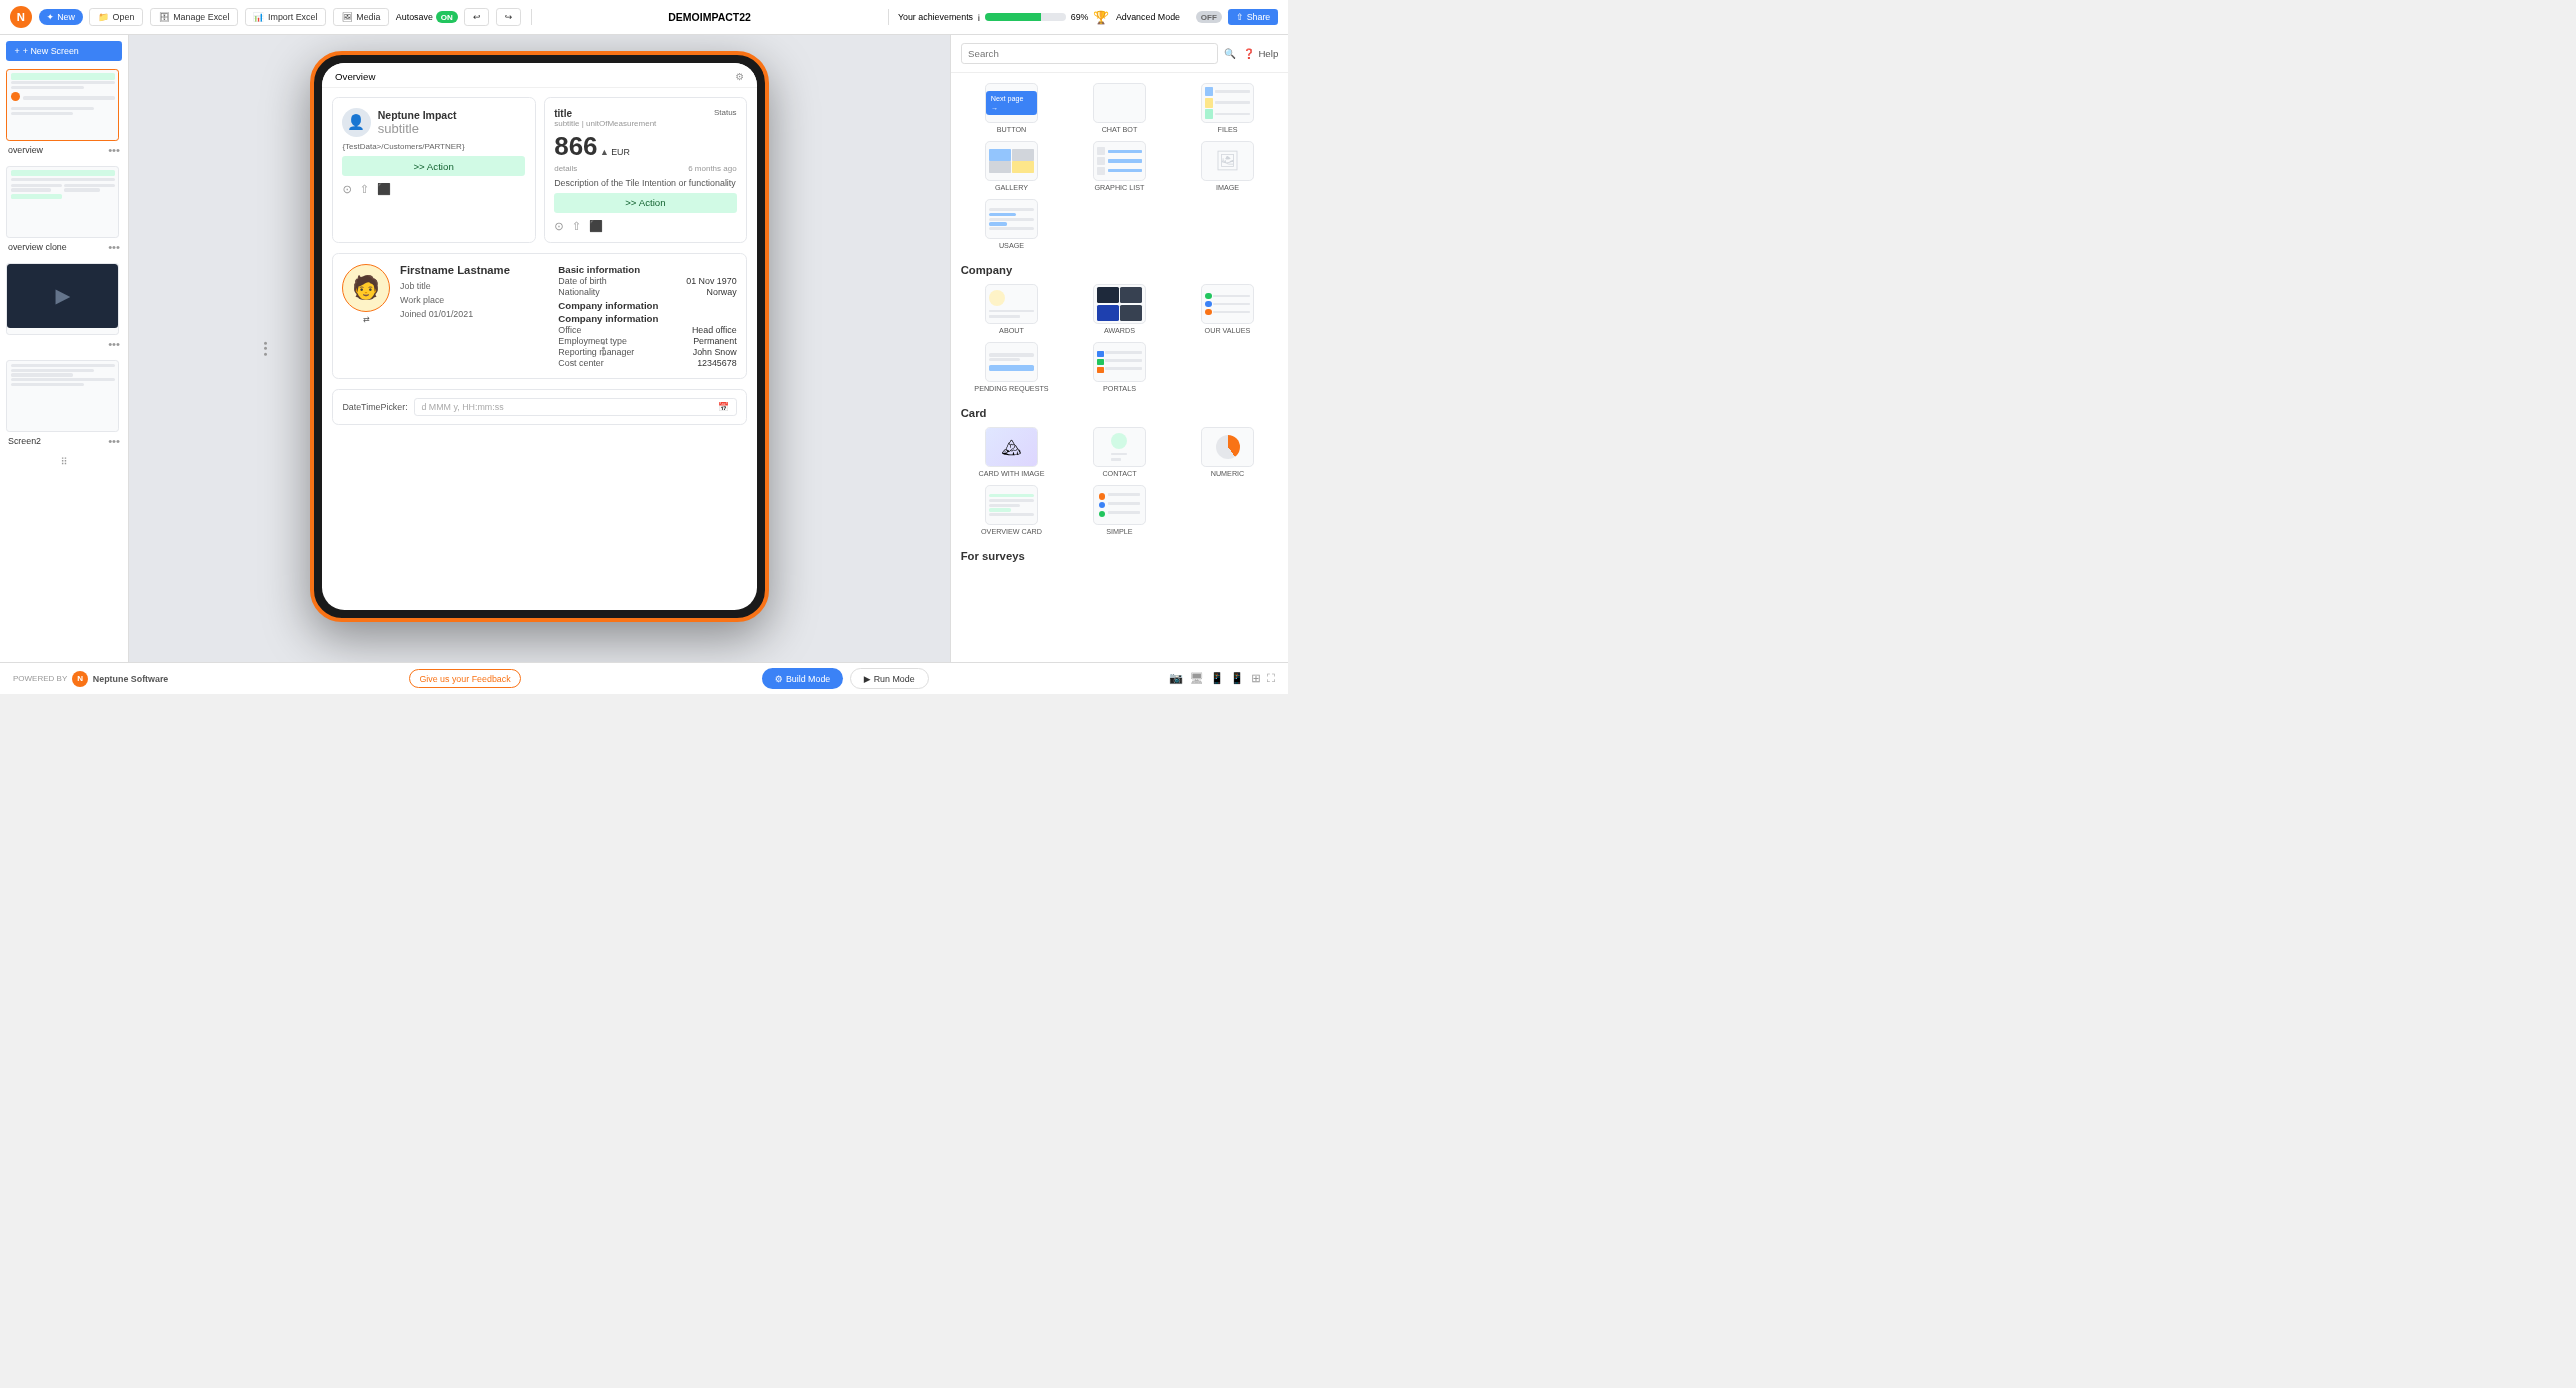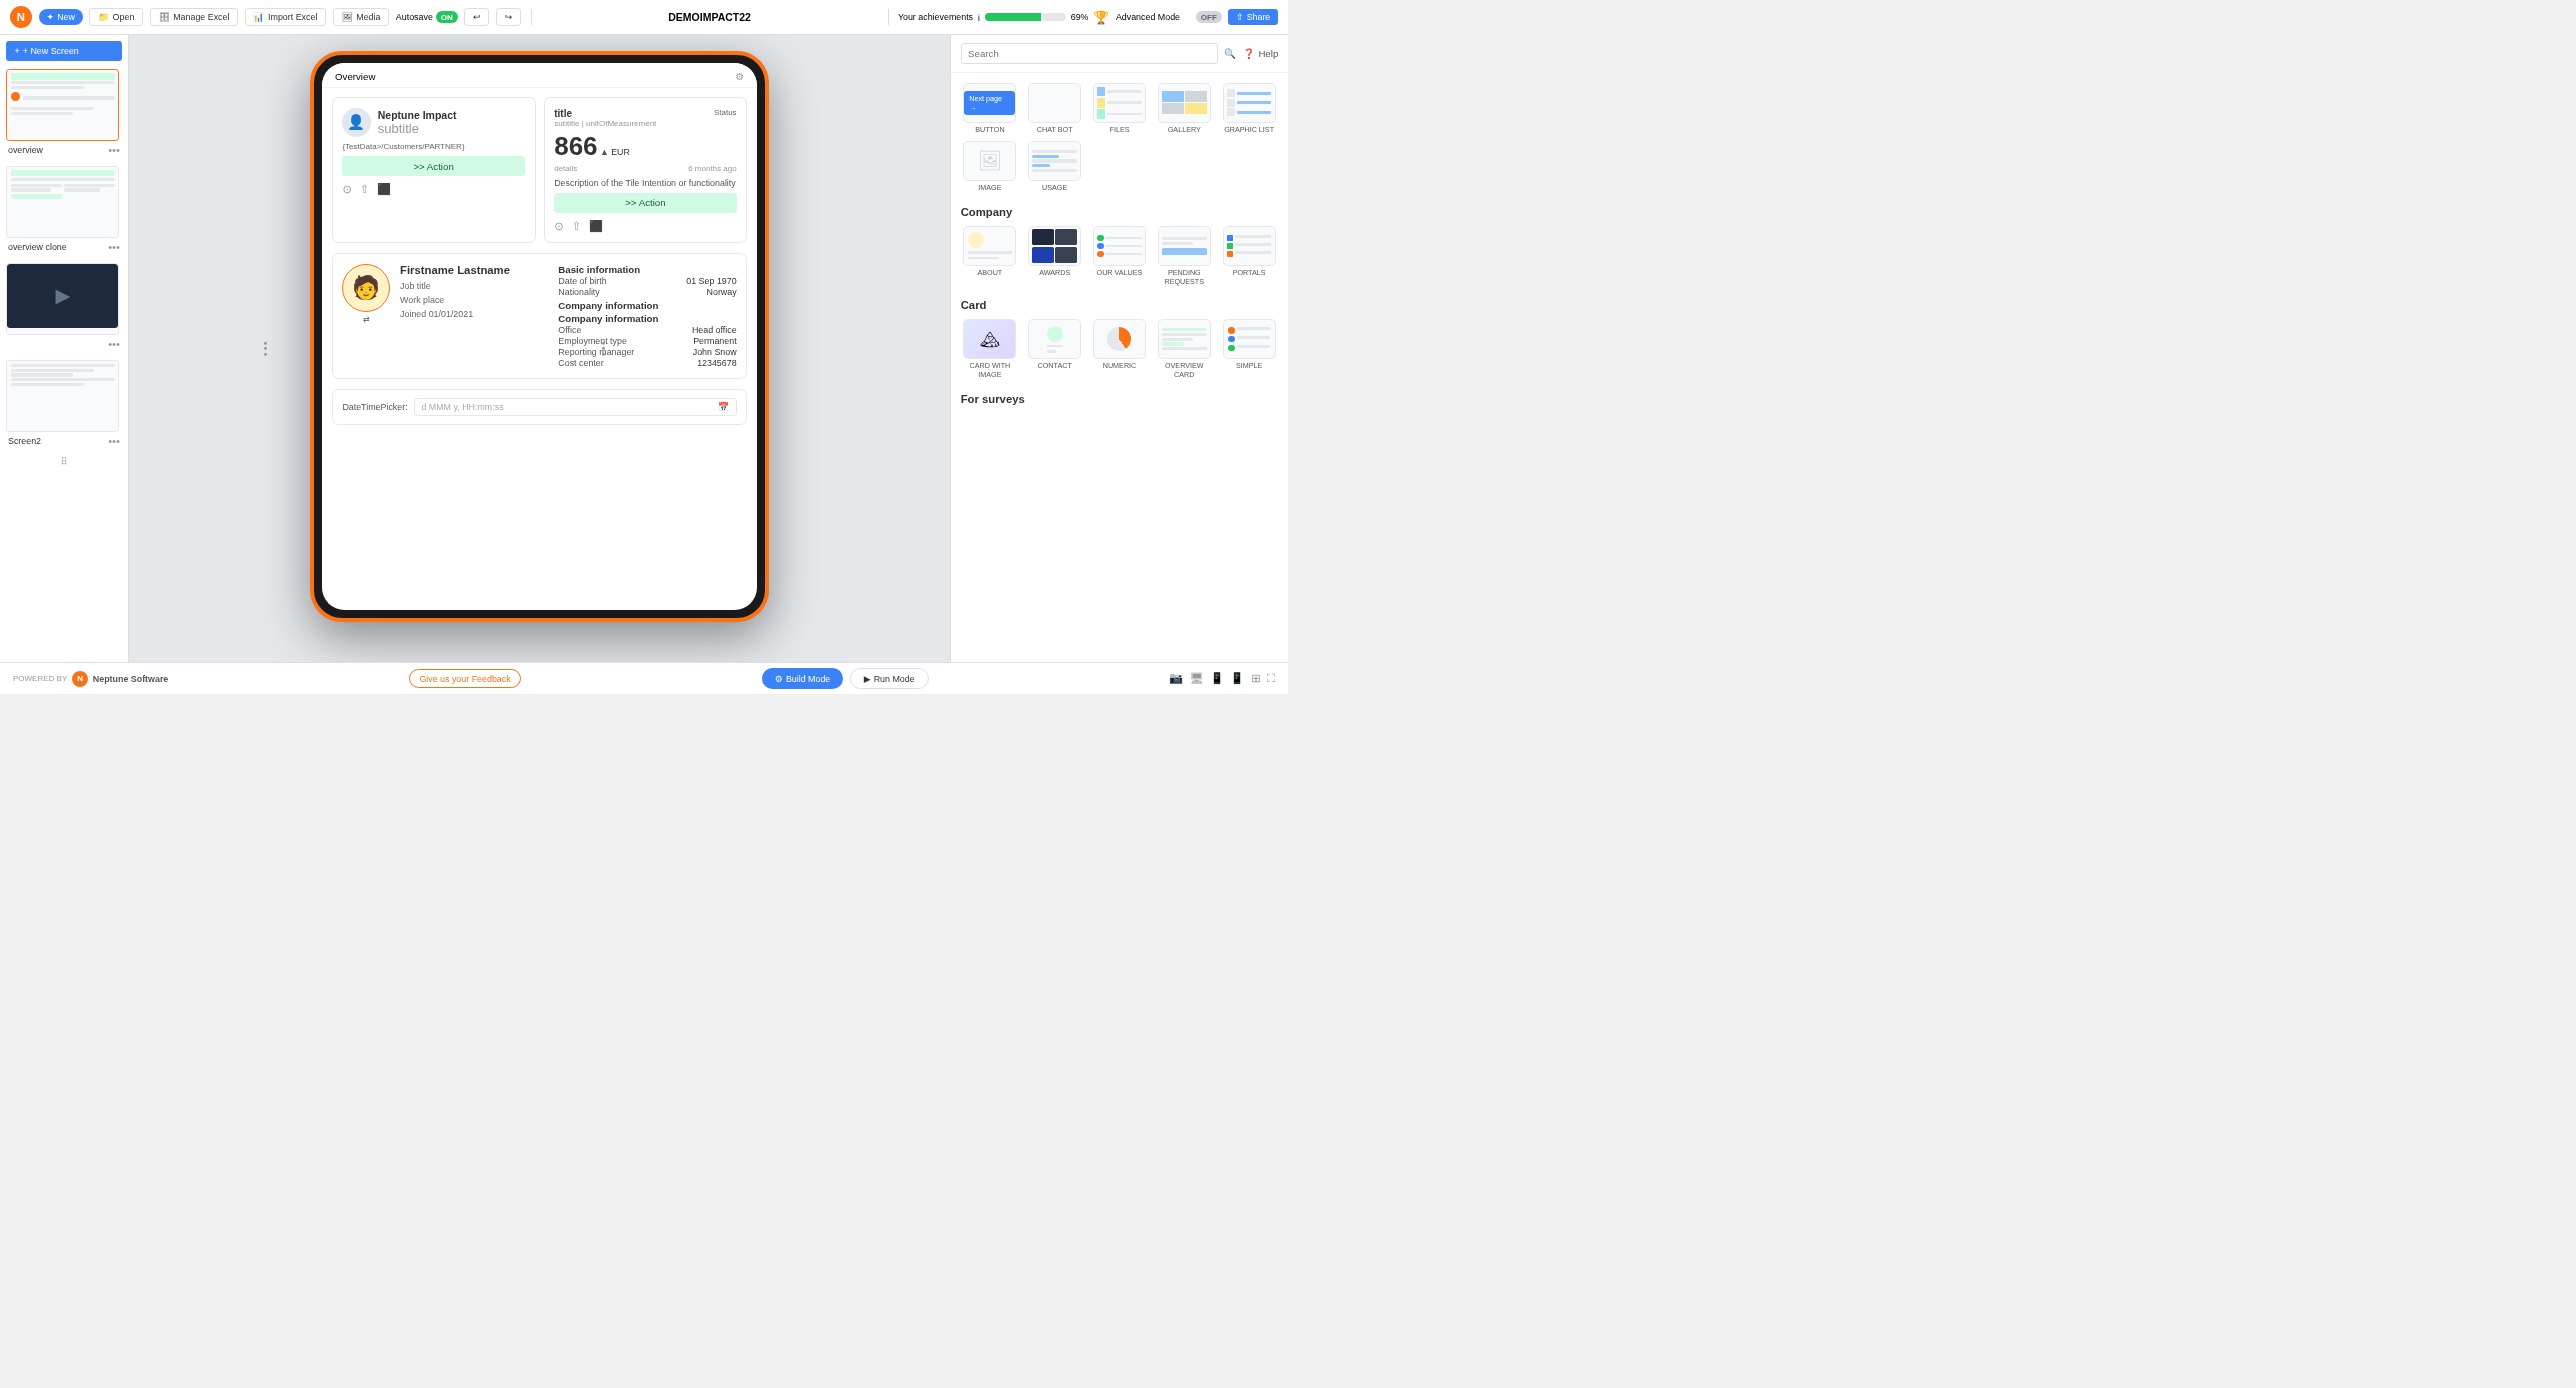--- a/index.html
+++ b/index.html
@@ -78,21 +78,21 @@
     .chart-source { font-size: 8px; color: #999; text-align: center; }
 
     
     .right-panel { width: 338px; background: #fff; border-left: 0.8px solid #ddd; display: flex; flex-direction: column; }
     .right-search { padding: 8px 9.7px; border-bottom: 0.8px solid #eee; display: flex; align-items: center; gap: 6.4px; }
     .right-search input { flex: 1; border: 0.8px solid #ddd; border-radius: 3.2px; padding: 4px 6.4px; font-size: 9.7px; outline: none; }
     .help-btn { display: flex; align-items: center; gap: 3.2px; font-size: 9.7px; color: #555; cursor: pointer; }
     .right-content { flex: 1; overflow-y: auto; padding: 9.7px; }
     .component-section { margin-bottom: 13px; }
     .section-title { font-size: 11.3px; font-weight: 600; color: #333; margin-bottom: 8px; }
-    .component-grid { display: grid; grid-template-columns: repeat(5, 1fr); gap: 6.4px; }
+    .component-grid { display: grid; grid-template-columns: repeat(3, 1fr); gap: 6.4px; }
     .component-item { display: flex; flex-direction: column; align-items: center; gap: 3.2px; cursor: pointer; }
     .component-thumb { width: 53px; height: 40px; border: 0.8px solid #e5e7eb; border-radius: 4.8px; background: #f9fafb; display: flex; align-items: center; justify-content: center; overflow: hidden; position: relative; }
     .component-label { font-size: 7.2px; text-align: center; color: #555; font-weight: 500; line-height: 1.2; }
     .thumb-blue-arrow { background: #3b82f6; color: white; border-radius: 3.2px; padding: 3.2px 4.8px; font-size: 7.2px; display: flex; align-items: center; gap: 1.6px; }
     .thumb-chat { display: flex; flex-direction: column; gap: 1.6px; padding: 3.2px; }
     .thumb-chat-bubble { height: 6.4px; background: #3b82f6; border-radius: 4.8px; }
     .thumb-chat-bubble.right { background: #e5e7eb; width: 70%; align-self: flex-end; }
     .thumb-chat-bubble.left { background: #3b82f6; width: 70%; }
     .thumb-files { display: flex; flex-direction: column; gap: 1.6px; padding: 3.2px; width: 100%; }
     .thumb-file-row { display: flex; gap: 1.6px; align-items: center; }
@@ -374,21 +374,21 @@
               <div class="profile-meta">
                 <div>Job title</div>
                 <div>Work place</div>
                 <div>Joined 01/01/2021</div>
               </div>
             </div>
             <div style="flex:1.2;">
               <div class="basic-info-title">Basic information</div>
               <div class="basic-info-row">
                 <span>Date of birth</span>
-                <span class="basic-info-val">01 Sep 1970</span>
+                <span class="basic-info-val">01 Nov 1970</span>
               </div>
               <div class="basic-info-row">
                 <span>Nationality</span>
                 <span class="basic-info-val">Norway</span>
               </div>
               <div class="basic-info-title" style="margin-top:3.2px;">Company information</div>
               <div class="basic-info-title">Company information</div>
               <div class="basic-info-row">
                 <span>Office</span>
                 <span class="basic-info-val">Head office</span>

